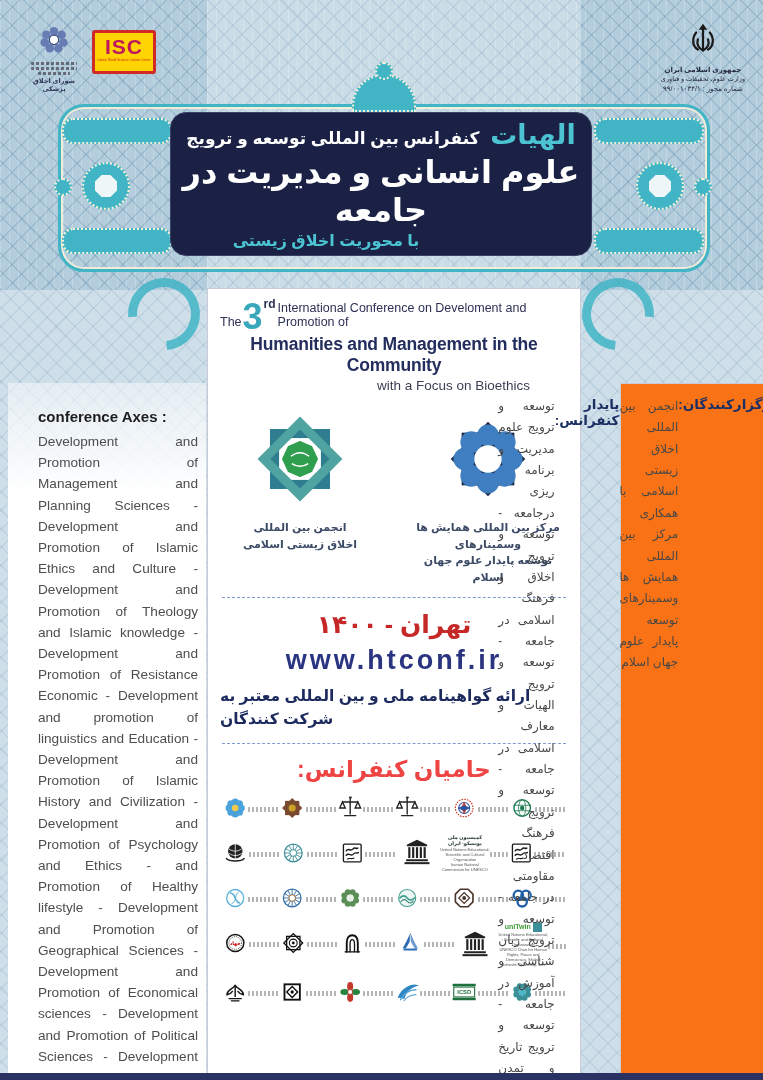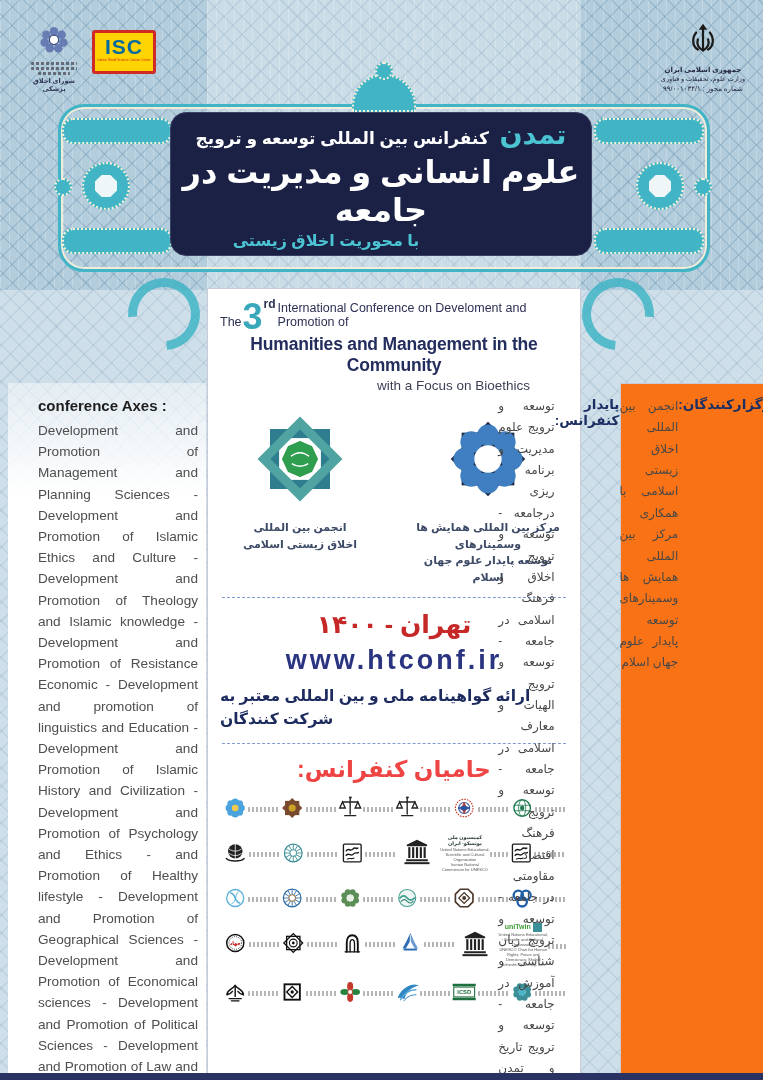--- a/index.html
+++ b/index.html
@@ -43,31 +43,31 @@
   .b-line2{font-size:32px;font-weight:bold;}
   .b-line3{font-size:16px;font-weight:bold;color:#4cc3d2;margin-right:110px;}
 
   
   .council-logo{position:absolute;left:22px;top:22px;width:64px;text-align:center;}
   .council-lines{margin:2px auto 0;width:46px;}
   .squig{height:3px;margin:2px 0;background:repeating-linear-gradient(90deg,#4a4a55 0 3px,transparent 3px 5px);opacity:.75;border-radius:1px;}
   .council-cap{font-size:6.5px;color:#2d3352;font-weight:bold;margin-top:2px;}
   .isc-badge{position:absolute;left:92px;top:30px;width:58px;height:38px;background:#ffd400;
     border:3px solid #cf2a26;border-radius:3px;text-align:center;line-height:1;}
-  .isc-label{font-size:21px;font-weight:bold;color:#0369a1;display:block;margin-top:3px;letter-spacing:1px;}
+  .isc-label{font-size:21px;font-weight:bold;color:#be185d;display:block;margin-top:3px;letter-spacing:1px;}
   .isc-sub{font-size:3.2px;color:#cf2a26;display:block;margin-top:1.5px;}
   .license{position:absolute;left:648px;top:22px;width:110px;text-align:center;direction:rtl;color:#23283f;}
   .license .l1{font-size:7px;font-weight:bold;margin-top:2px;}
   .license .l2{font-size:6.5px;margin-top:1px;}
   .license .l3{font-size:7px;margin-top:2px;}
 
   
   .panel-left{position:absolute;left:8px;top:383px;width:198px;height:691px;
     background:linear-gradient(180deg,rgba(255,255,255,.45),#fff 110px,#fff);
-    padding:14px 8px 0 30px;box-sizing:border-box;}
+    padding:25px 8px 0 30px;box-sizing:border-box;}
   .pl-heading{font-size:15px;font-weight:bold;color:#1d1d1d;margin-bottom:6px;}
   .pl-body{font-size:13.6px;color:#4e4e4e;line-height:1.56;text-align:justify;}
 
   .panel-center{position:absolute;left:207px;top:288px;width:374px;height:786px;background:#fff;
     border:1px solid #c9ccd6;box-sizing:border-box;padding:12px 12px 0;}
   .t-row1{display:flex;align-items:flex-end;justify-content:center;color:#2c3154;}
   .t-the{font-size:12.5px;margin-bottom:3px;}
   .t-num{font-size:36px;font-weight:bold;color:#3aa8bb;line-height:.8;margin:0 1px;}
   .t-sup{font-size:12px;font-weight:bold;align-self:flex-start;margin-top:-4px;}
   .t-line1{font-size:12.5px;margin-bottom:3px;margin-left:2px;}
@@ -126,21 +126,21 @@
     </div>
   <div class="orn-fan"></div>
   <div class="orn-dot" style="left:375px;top:62px;"></div>
   <div class="orn-dot" style="left:54px;top:178px;"></div>
   <div class="orn-dot" style="left:694px;top:178px;"></div>
   <div class="orn-curl" style="left:128px;top:278px;transform:rotate(40deg);"></div>
   <div class="orn-curl" style="left:582px;top:278px;transform:rotate(-40deg) scaleX(-1);"></div>
 
   <div class="banner">
     <div class="b-line1">
-      <span class="hl">تمدن</span>
+      <span class="hl">الهیات</span>
       <span>کنفرانس بین المللی توسعه و ترویج</span>
     </div>
     <div class="b-line2">علوم انسانی و مدیریت در جامعه</div>
     <div class="b-line3">با محوریت اخلاق زیستی</div>
   </div>
 
   <div class="council-logo">
     <svg viewBox="0 0 40 40" width="34" height="34" aria-hidden="true">
       <g fill="#5b6fae" opacity=".85">
         <circle cx="20" cy="11" r="5"></circle>

